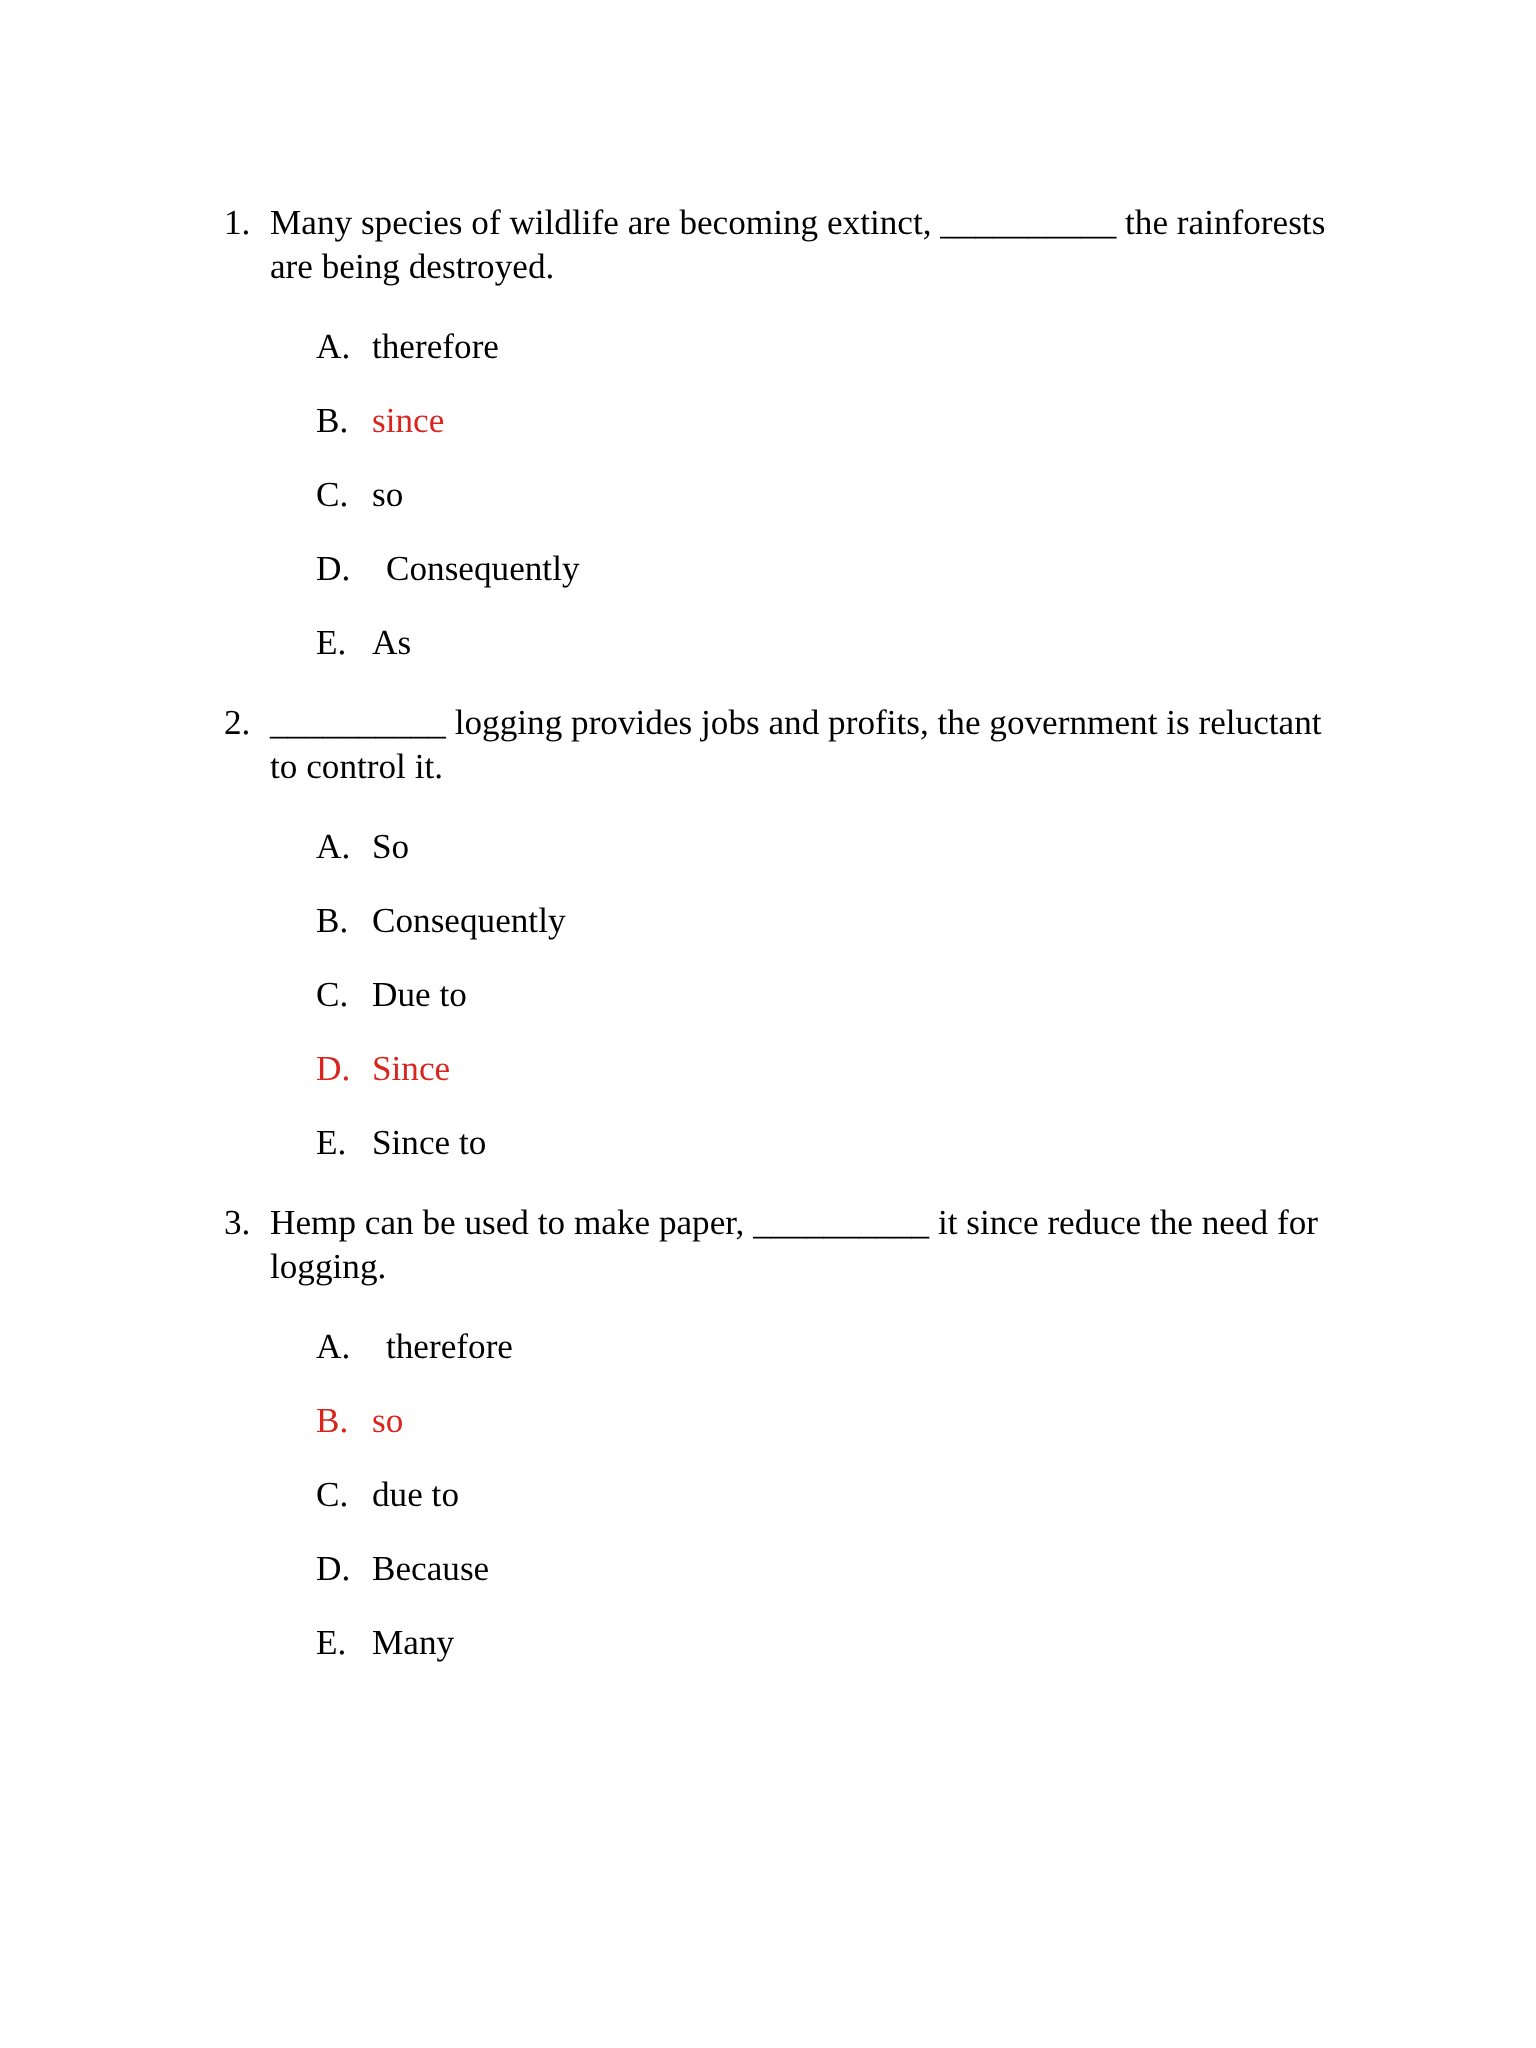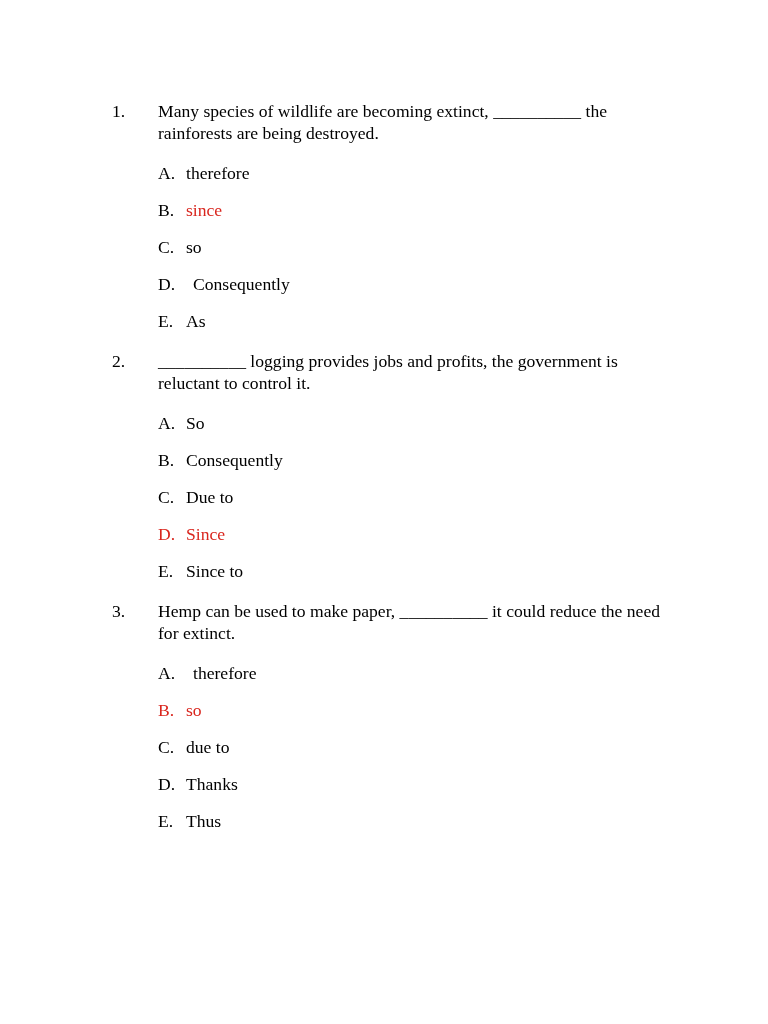--- a/index.html
+++ b/index.html
@@ -14,21 +14,21 @@
   .page {
     width: 768px; height: 1024px;
     background: var(--paper);
     padding: 100px 100px 20px 112px;
     font-size: 17.6px;
     line-height: 22px;
   }
   .question + .question { margin-top: 18px; }
   .q-head { display: flex; }
   .q-num { flex: 0 0 23px; }
-  .q-text { flex: 0 1 auto; max-width: 532px; margin-left: 23px; }
+  .q-text { flex: 0 1 auto; max-width: 532px; }
   .option {
     display: flex;
     margin-top: 15px;
     padding-left: 46px;
   }
   .option:first-child { margin-top: 18px; }
   .opt-letter { flex: 0 0 28px; }
   .opt-text.wide-gap { margin-left: 7px; }
   .red { color: var(--answer-red); }
 </style>
@@ -99,43 +99,43 @@
   <div class="option">
     <span class="opt-letter">E.</span>
     <span class="opt-text">Since to</span>
   </div>
 </div>
   </div>
 
   <div class="question">
     <div class="q-head">
       <span class="q-num">3.</span>
-      <span class="q-text">Hemp can be used to make paper, __________ it could reduce the need for extinct.</span>
+      <span class="q-text">Hemp can be used to make paper, __________ it since reduce the need for logging.</span>
     </div>
     <div class="options">
   <div class="option">
     <span class="opt-letter">A.</span>
     <span class="opt-text wide-gap">therefore</span>
   </div>
 
   <div class="option">
     <span class="opt-letter red">B.</span>
     <span class="opt-text red">so</span>
   </div>
 
   <div class="option">
     <span class="opt-letter">C.</span>
     <span class="opt-text">due to</span>
   </div>
 
   <div class="option">
     <span class="opt-letter">D.</span>
-    <span class="opt-text">Thanks</span>
+    <span class="opt-text">Because</span>
   </div>
 
   <div class="option">
     <span class="opt-letter">E.</span>
-    <span class="opt-text">Thus</span>
+    <span class="opt-text">Many</span>
   </div>
 </div>
   </div>
 </div>
 </div>
 
 </body></html>

